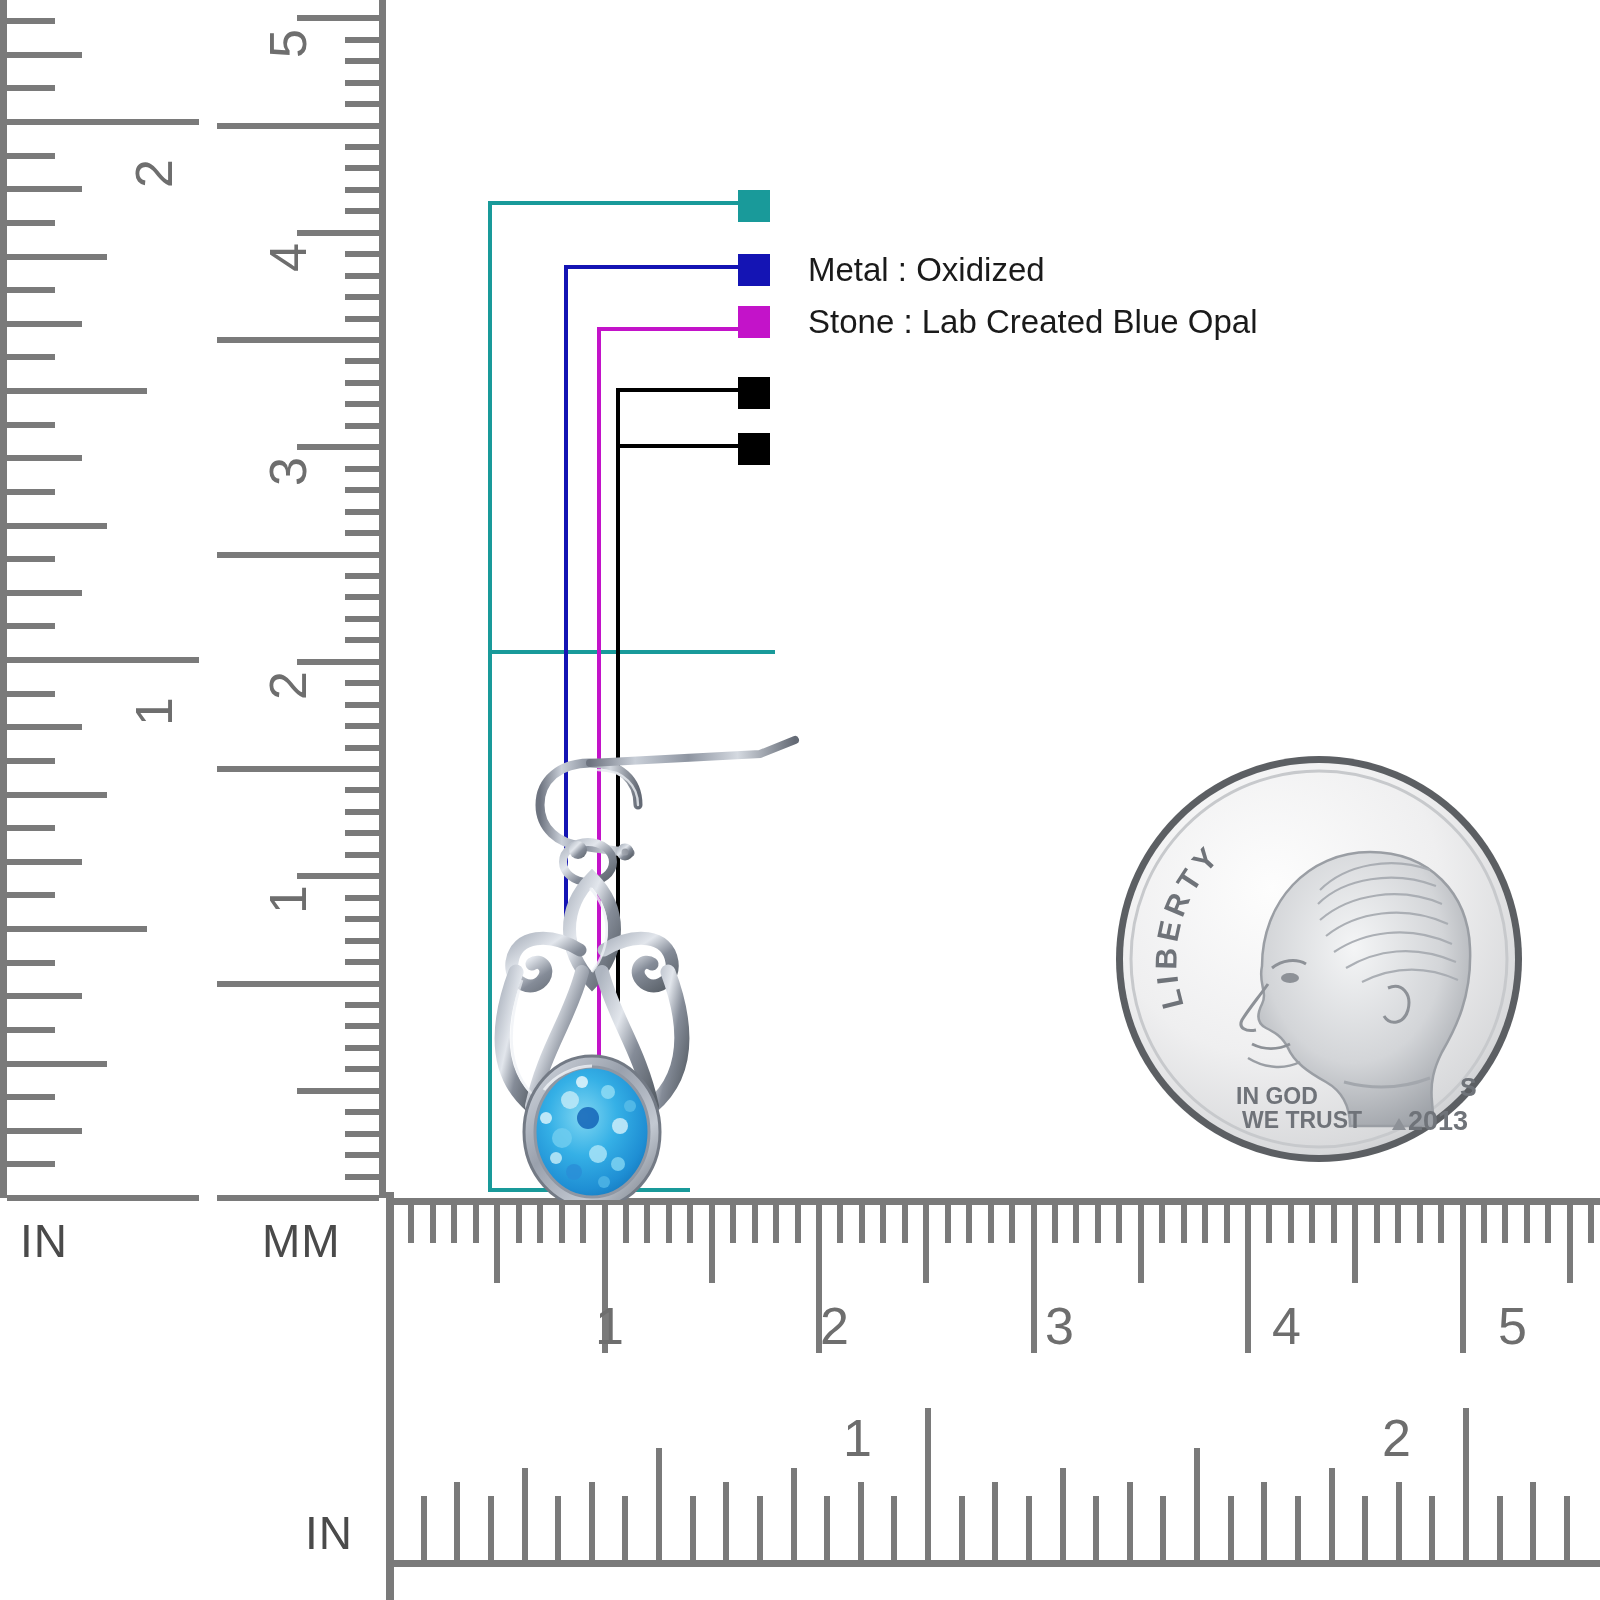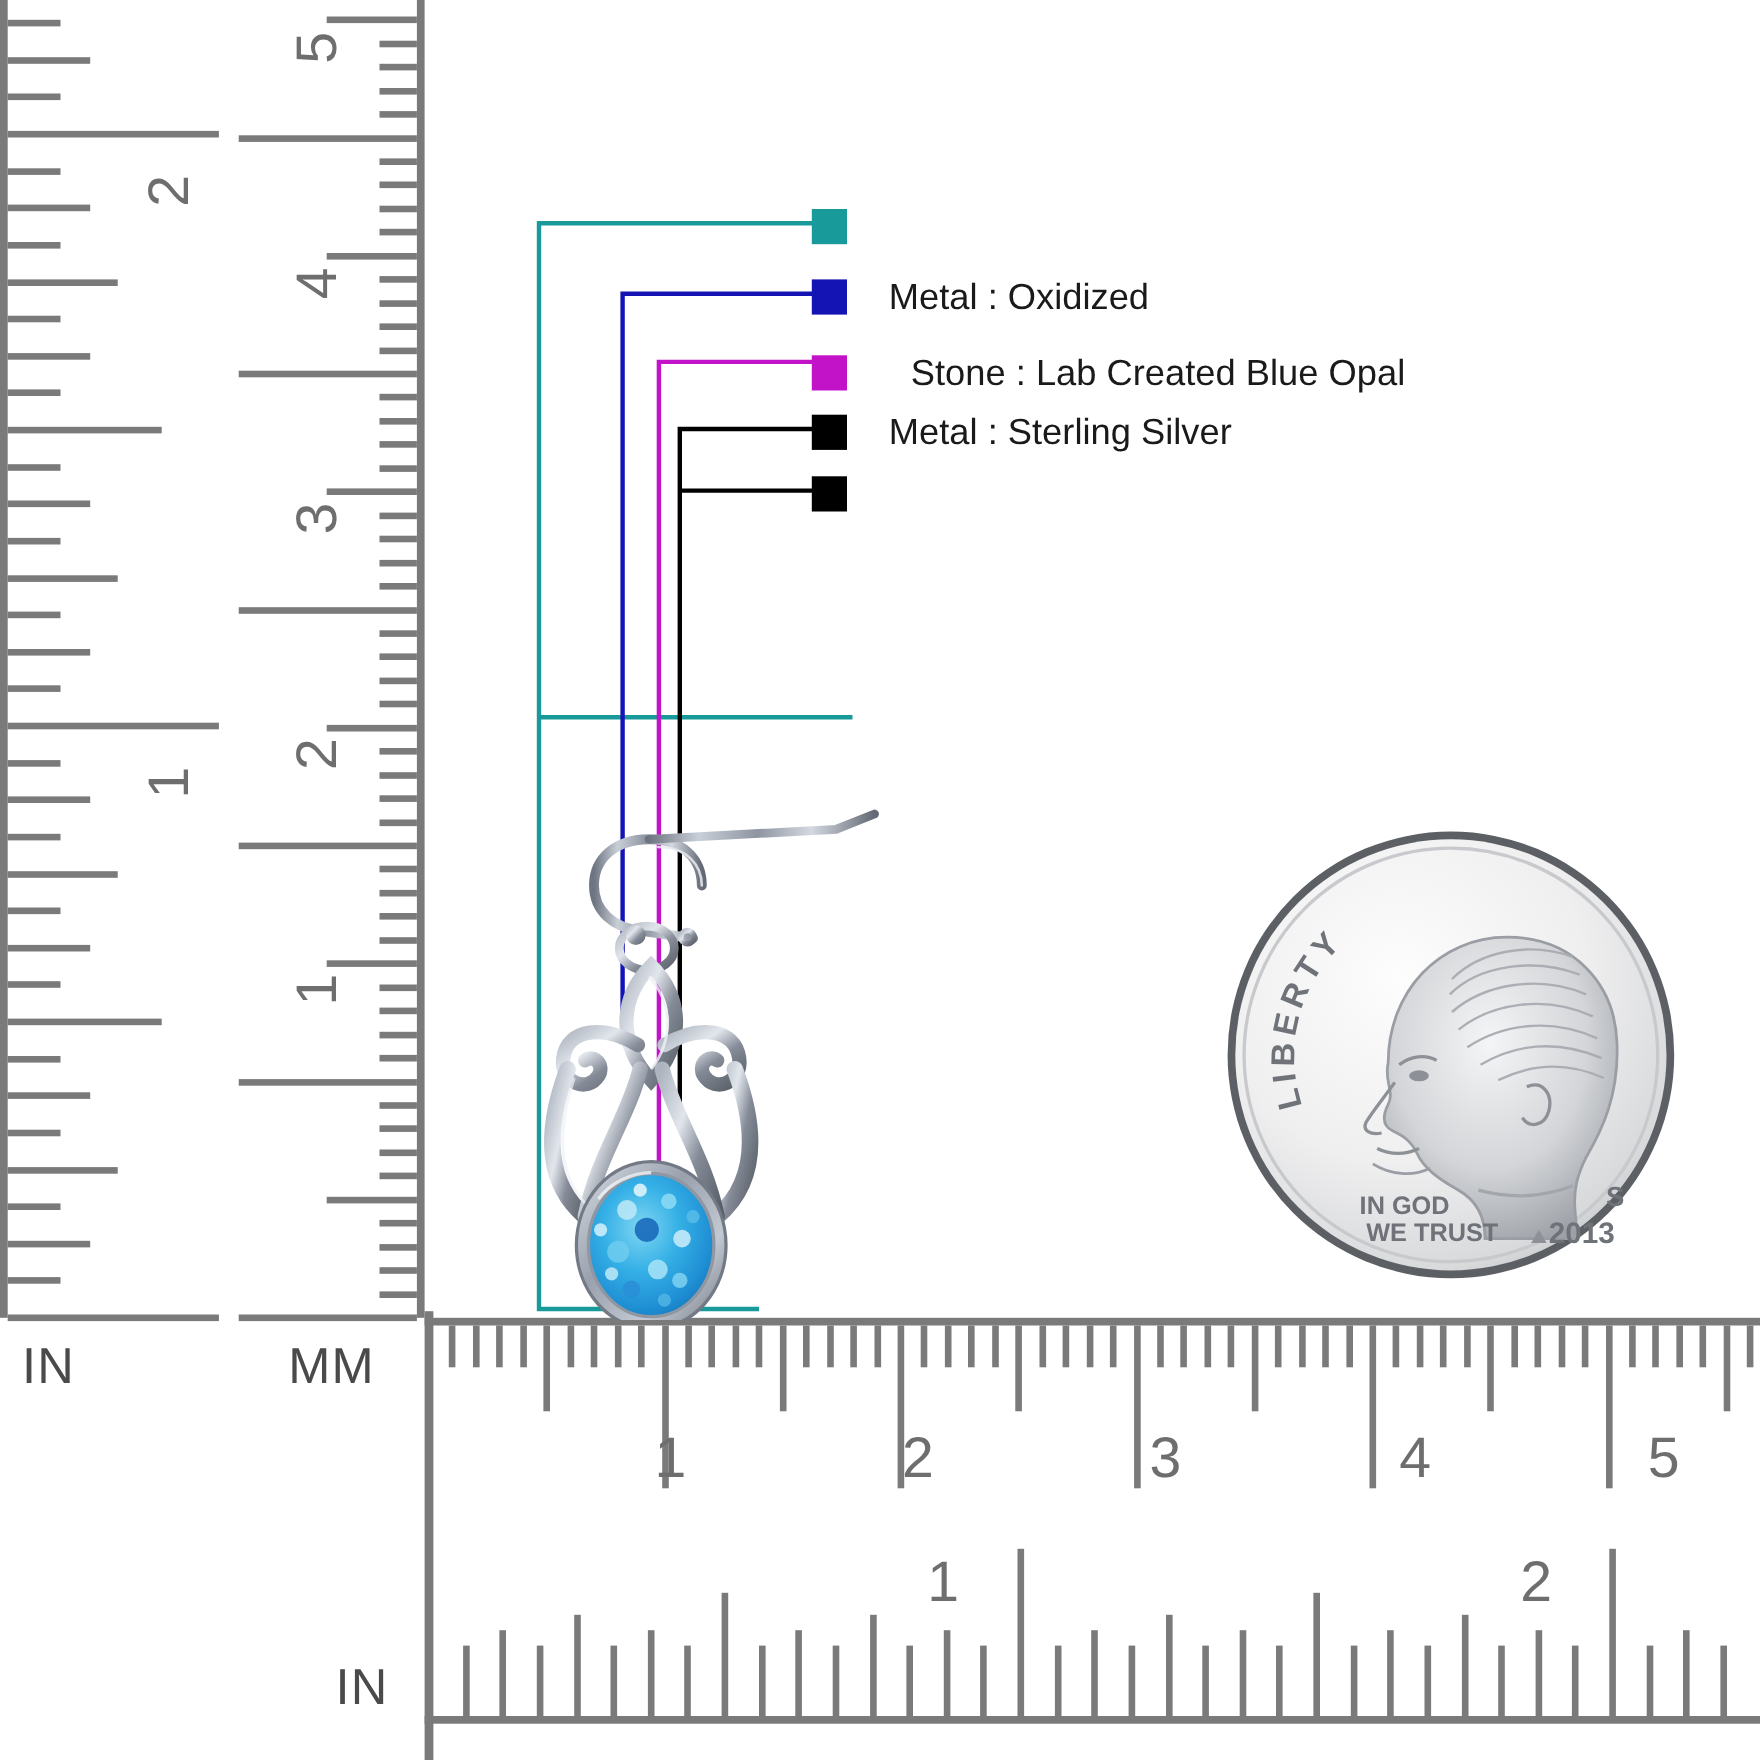--- a/index.html
+++ b/index.html
@@ -306,27 +306,26 @@
   </svg>
 
   <div id="legend">
     <div class="legend-row" style="top:13px;">
       <span class="swatch" style="background: rgb(25, 154, 154);"></span>
     </div>
     <div class="legend-row" style="top:77px;">
       <span class="swatch" style="background: rgb(20, 20, 180);"></span>
       <span class="legend-text">Metal : Oxidized</span>
     </div>
-    <div class="legend-row" style="top:146px;gap:20px;">
+    <div class="legend-row" style="top:129px;">
       <span class="swatch" style="background: rgb(195, 19, 201);"></span>
       <span class="legend-text">Stone : Lab Created Blue Opal</span>
     </div>
     <div class="legend-row" style="top:200px;">
       <span class="swatch" style="background: rgb(0, 0, 0);"></span>
-      <span class="legend-text">Metal : Sterling Silver</span>
     </div>
     <div class="legend-row" style="top:256px;">
       <span class="swatch" style="background: rgb(0, 0, 0);"></span>
     </div>
   </div>
 
   <svg id="product" viewBox="0 0 340 580">
     <defs>
       <linearGradient id="silver" x1="0" y1="0" x2="1" y2="0">
         <stop offset="0%" stop-color="#6e7480"></stop>

